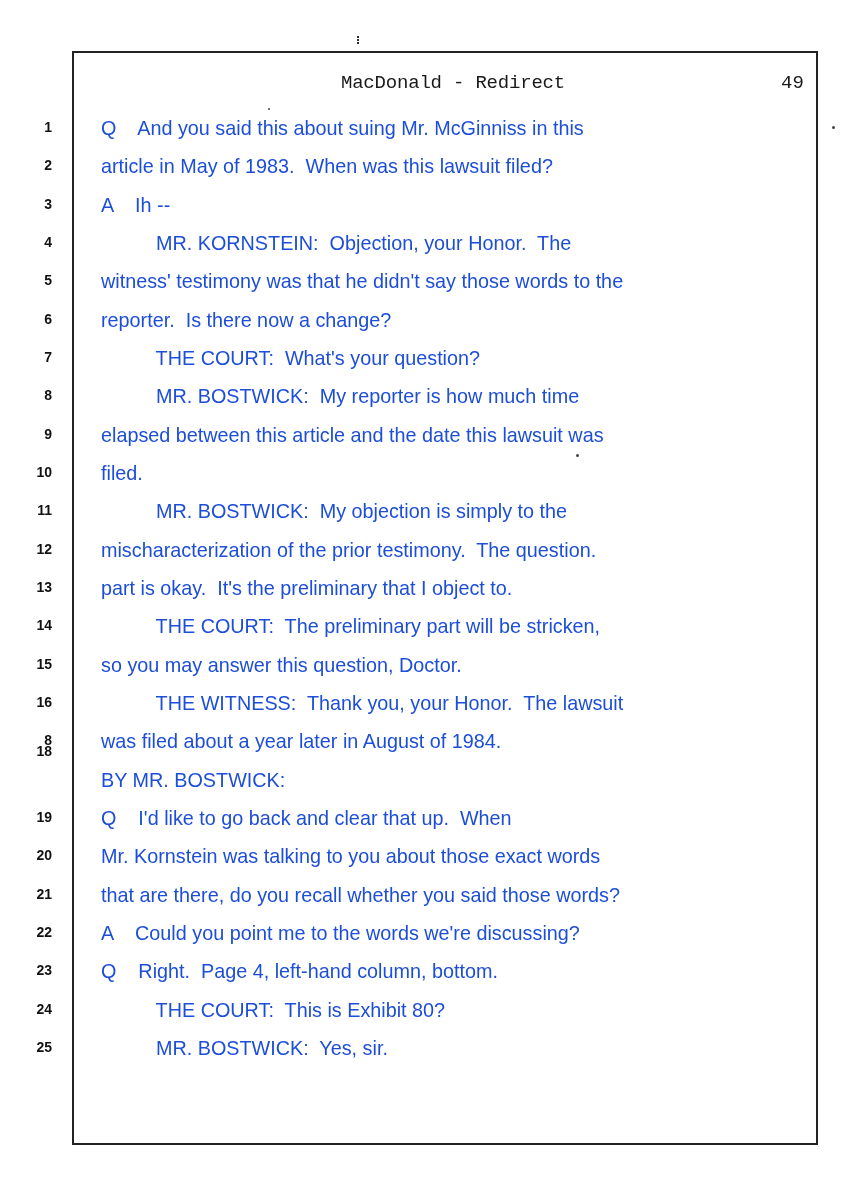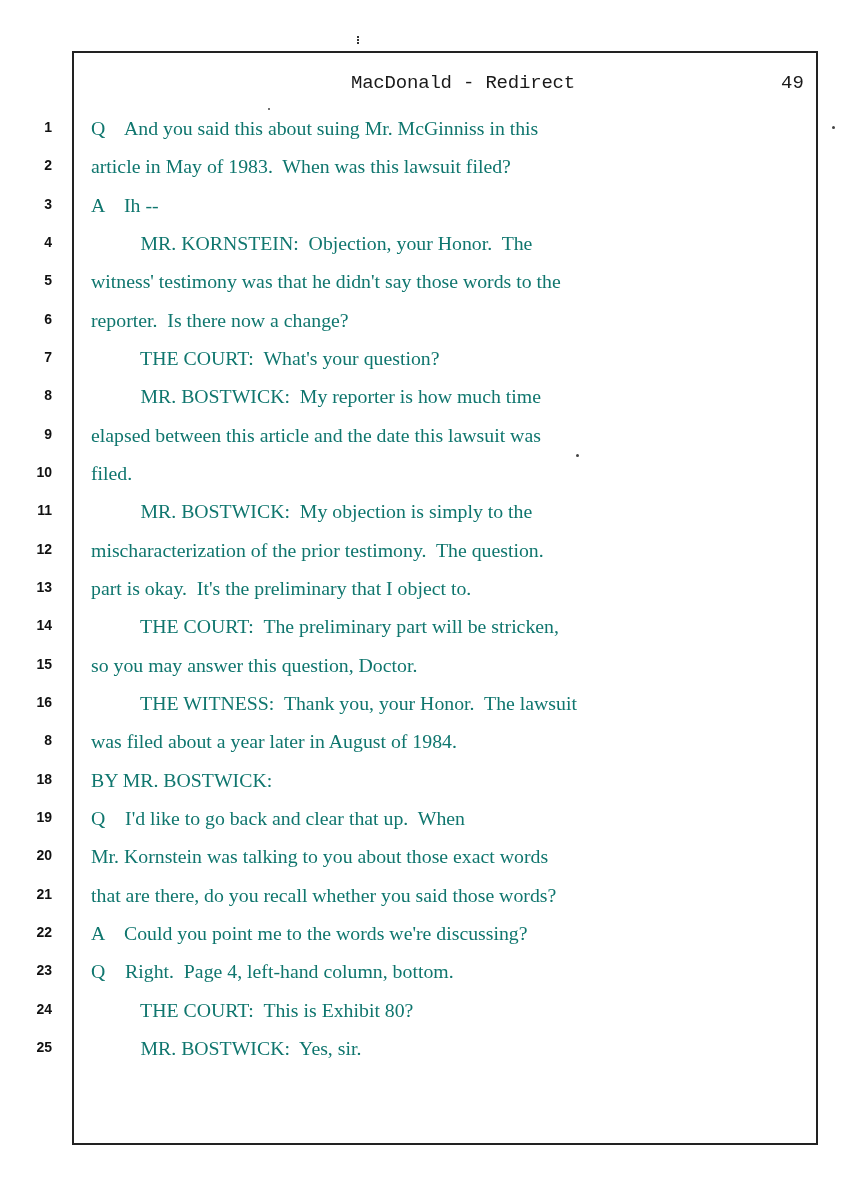--- a/index.html
+++ b/index.html
@@ -8,35 +8,35 @@
     position:absolute; left:72px; top:51px; width:746px; height:1094px;
     border-top:2px solid #222; border-left:2px solid #222;
     border-right:2px solid #222; border-bottom:2px solid #222;
     box-sizing:border-box;
   }
   .header-title {
     position:absolute; top:72px; left:0; width:860px; text-align:center;
     font-family:"Liberation Mono", "DejaVu Sans Mono", monospace;
     font-size:19px; color:#1a1a1a; letter-spacing:-0.2px;
   }
-  .header-title span { position:relative; left:33px; }
+  .header-title span { position:relative; left:23px; }
   .page-number {
     position:absolute; top:72px; left:781px;
     font-family:"Liberation Mono", "DejaVu Sans Mono", monospace;
     font-size:19px; color:#1a1a1a;
   }
   .line-num {
     position:absolute; left:20px; width:32px; text-align:right;
     font-family:"Liberation Sans", "DejaVu Sans", sans-serif;
     font-weight:bold; font-size:14px; color:#111;
   }
   .line-text {
-    position:absolute; left:91px; white-space:pre;
-    font-family:Liberation Serif, serif;
-    font-size:19.8px; color:#0f766e;
+    position:absolute; left:101px; white-space:pre;
+    font-family:Liberation Sans, sans-serif;
+    font-size:19.8px; color:#1d4ed8;
   }
   .top-tick {
     position:absolute; left:357px; top:36px; width:2px; height:8px;
     border-left:2px dotted #333;
   }
   .stray-dot { position:absolute; width:3px; height:3px; background:#444; border-radius:50%; }
 </style>
 </head>
 <body>
 
@@ -95,21 +95,21 @@
 
   <div class="line-num" style="top:656px">15</div>
   <div class="line-text" style="top:654px">so you may answer this question, Doctor.</div>
 
   <div class="line-num" style="top:694px">16</div>
   <div class="line-text" style="top:692px">          THE WITNESS:  Thank you, your Honor.  The lawsuit</div>
 
   <div class="line-num" style="top:732px">8</div>
   <div class="line-text" style="top:730px">was filed about a year later in August of 1984.</div>
 
-  <div class="line-num" style="top:771px">18</div>
+  <div class="line-num" style="top:743px">18</div>
   <div class="line-text" style="top:769px">BY MR. BOSTWICK:</div>
 
   <div class="line-num" style="top:809px">19</div>
   <div class="line-text" style="top:807px">Q    I'd like to go back and clear that up.  When</div>
 
   <div class="line-num" style="top:847px">20</div>
   <div class="line-text" style="top:845px">Mr. Kornstein was talking to you about those exact words</div>
 
   <div class="line-num" style="top:886px">21</div>
   <div class="line-text" style="top:884px">that are there, do you recall whether you said those words?</div>

